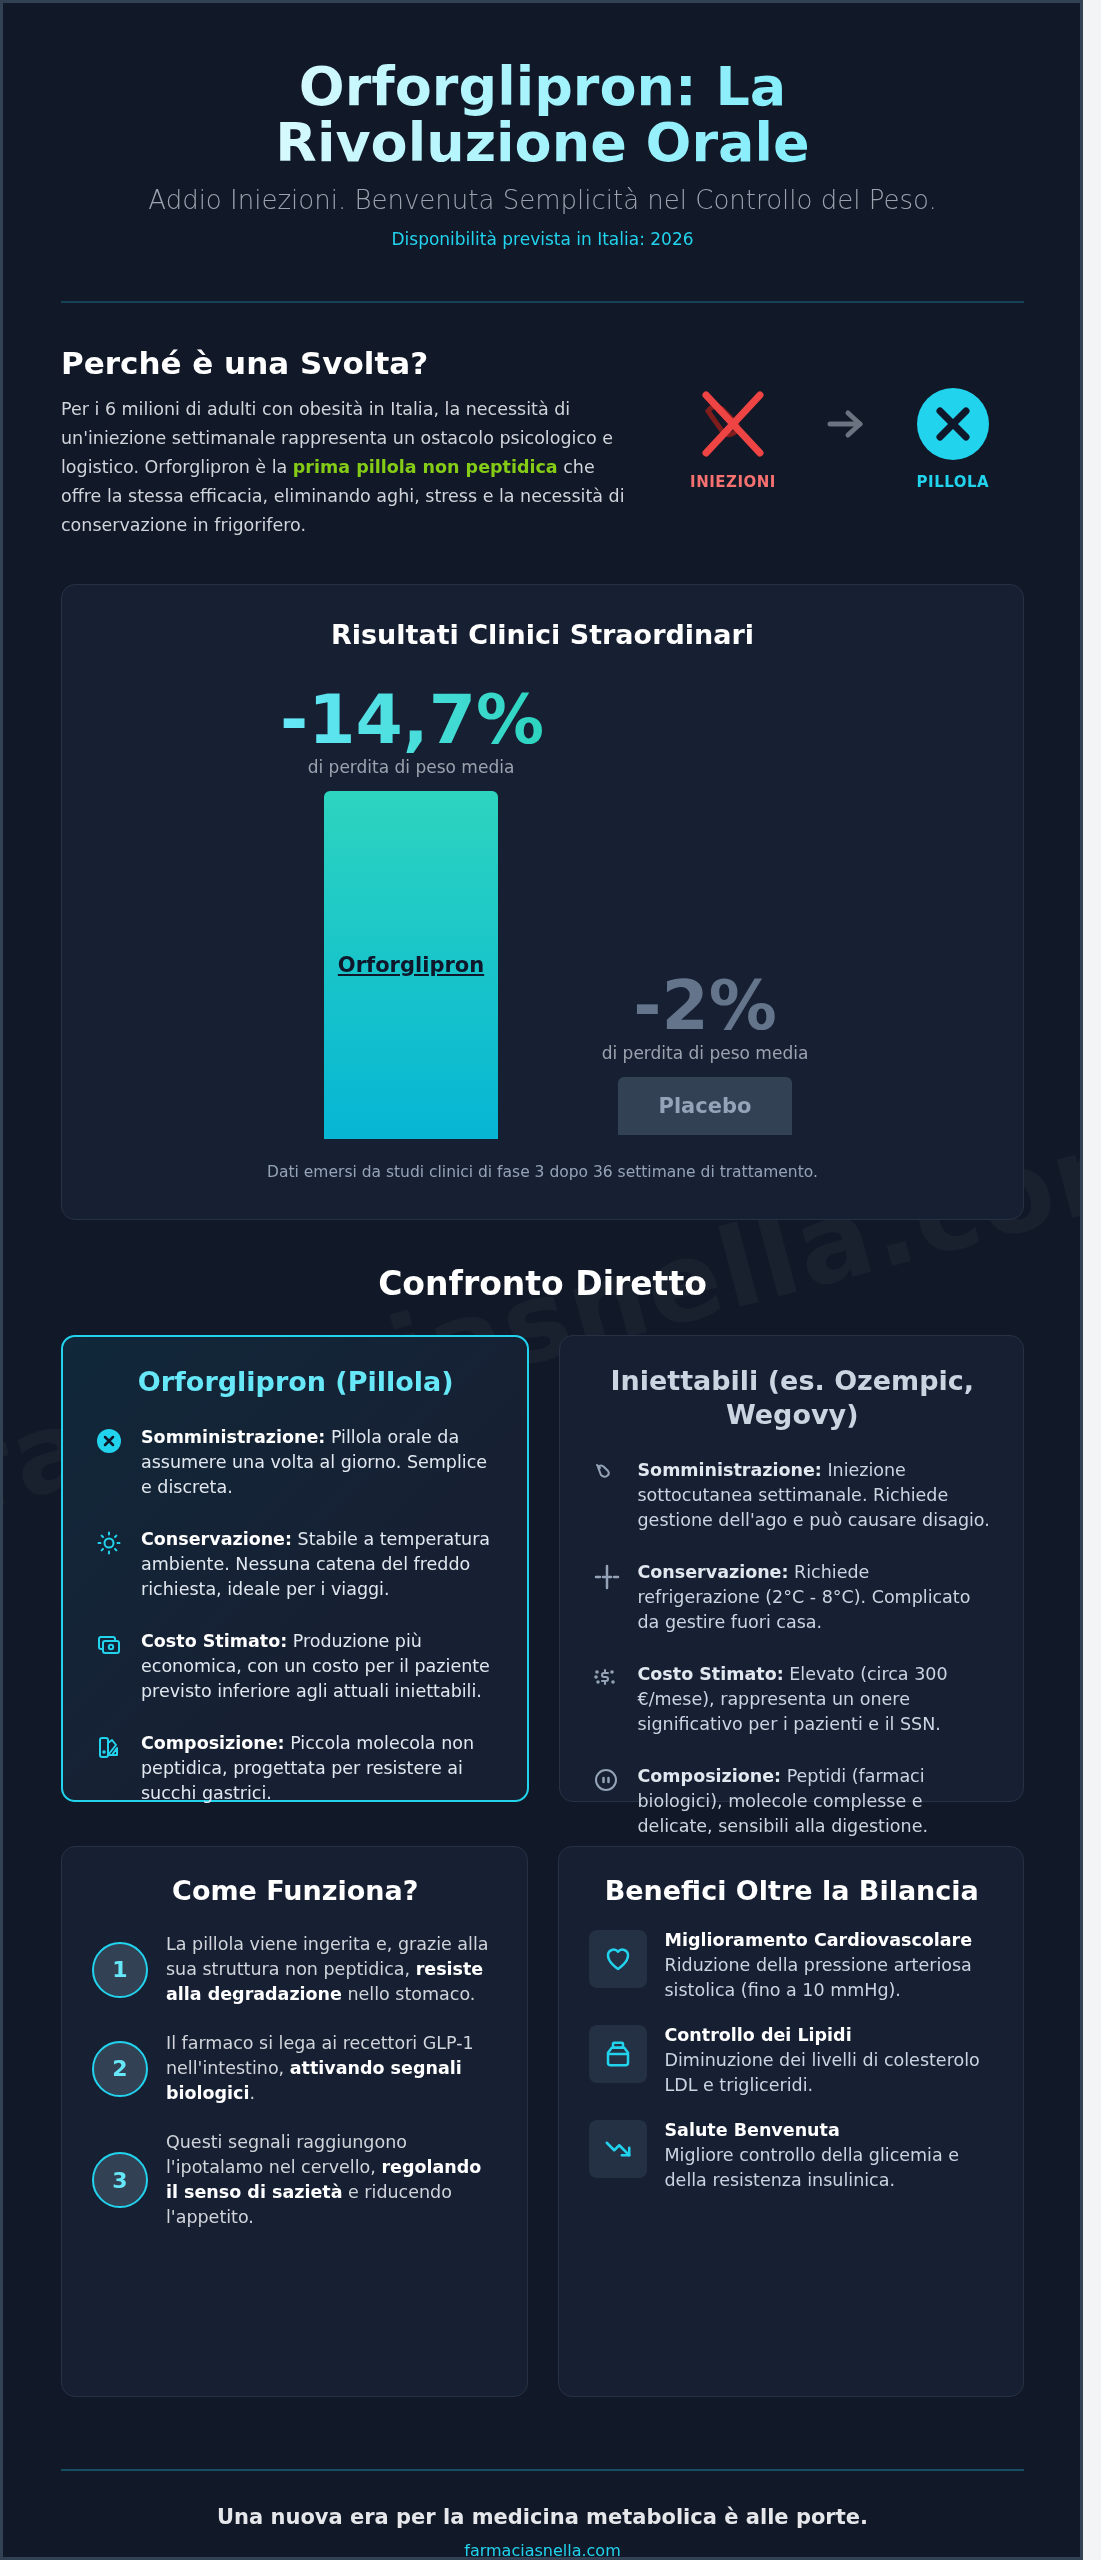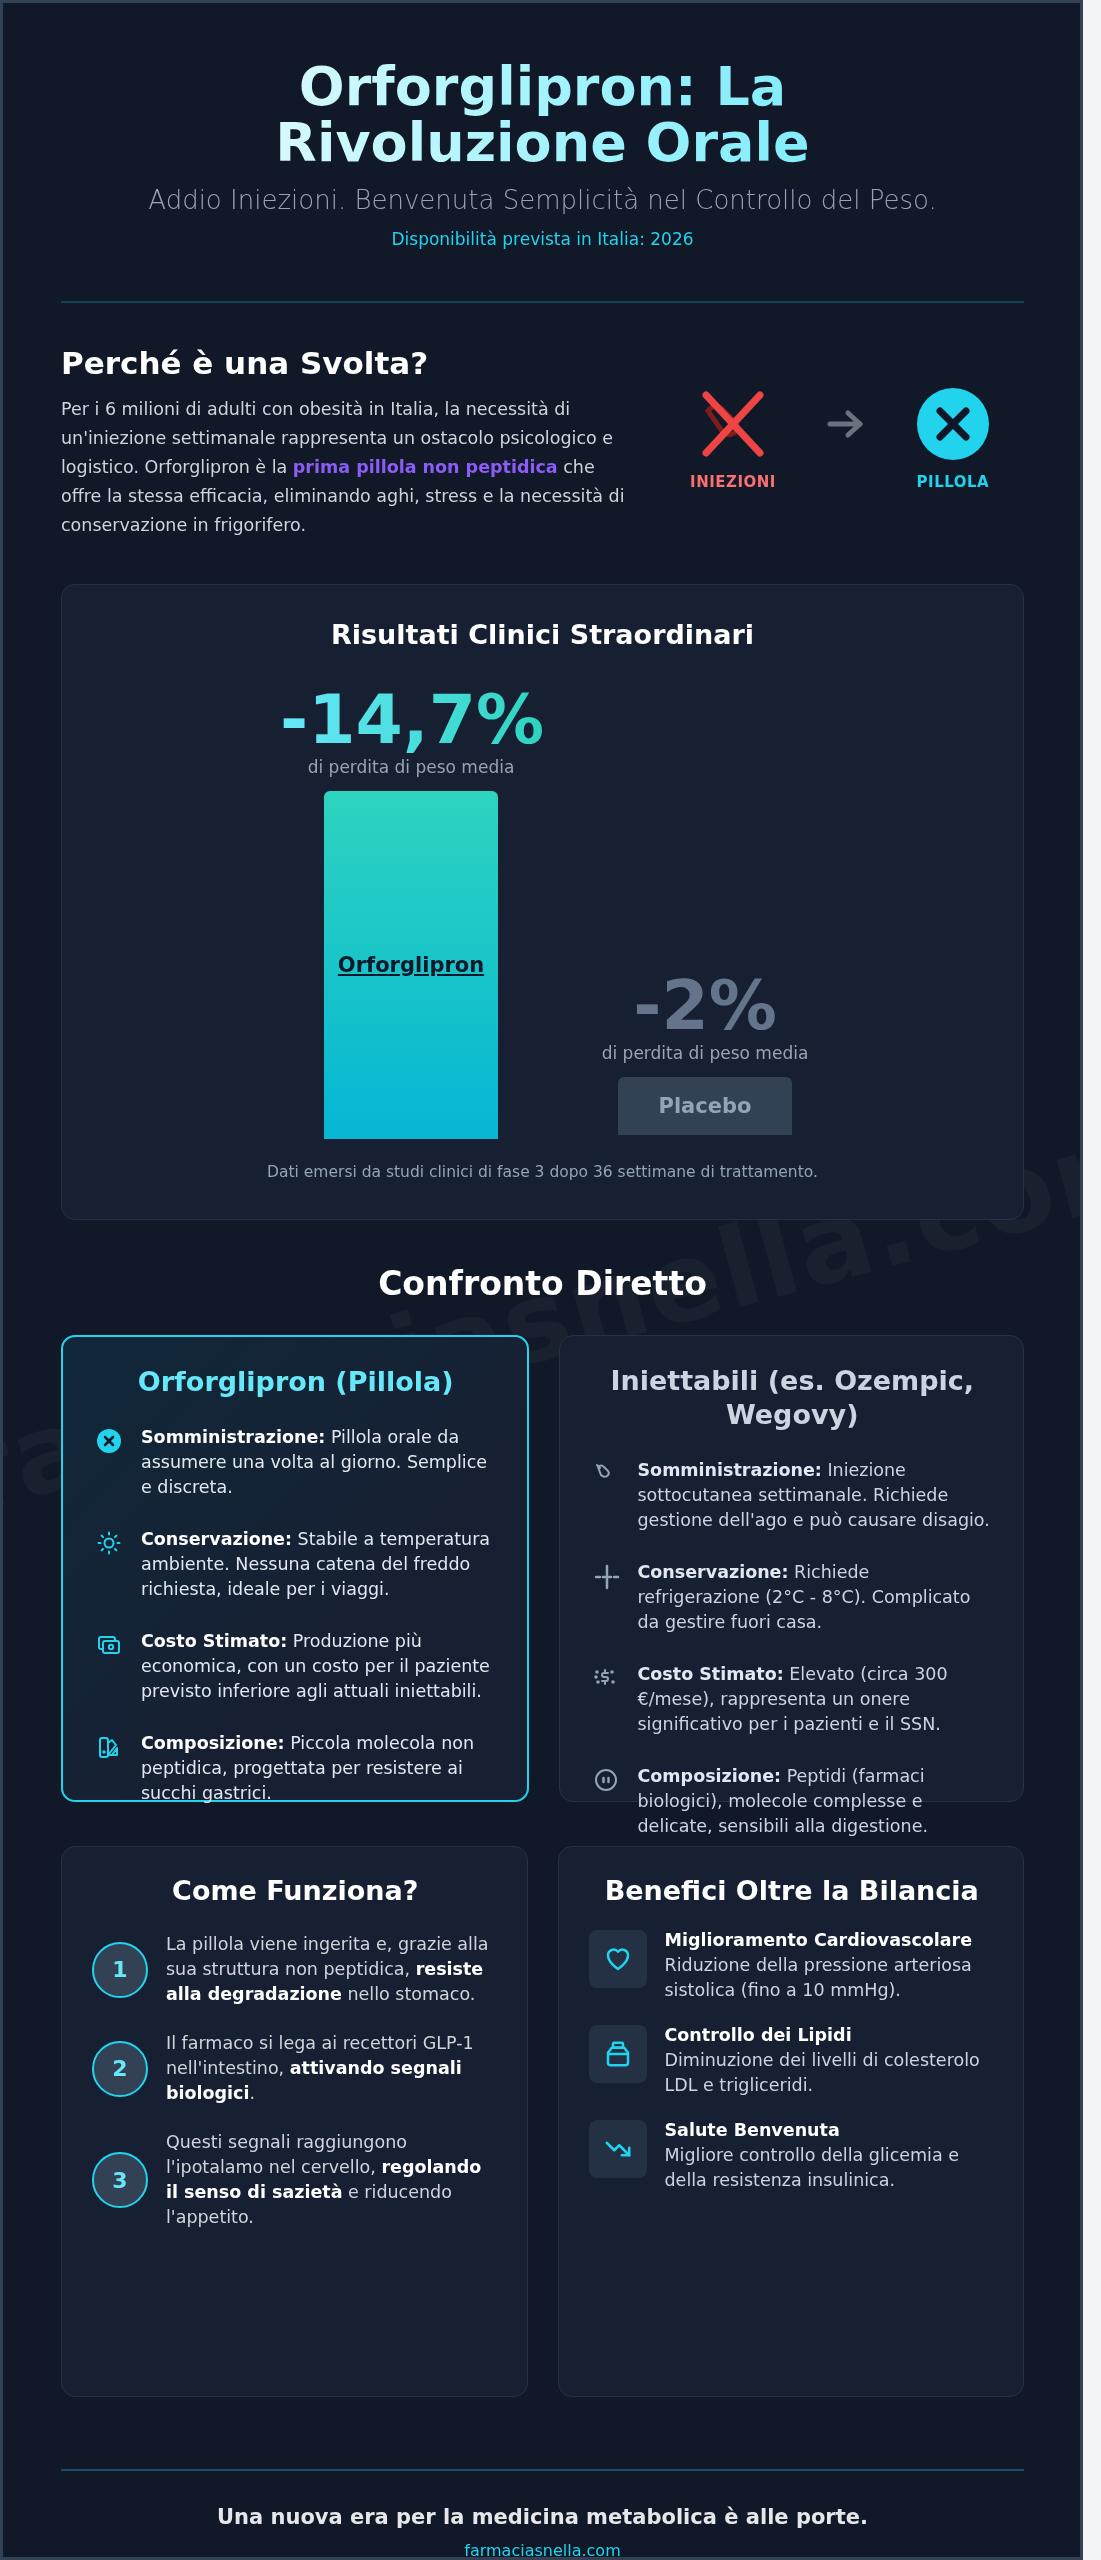--- a/index.html
+++ b/index.html
@@ -27,21 +27,21 @@
   }
   .hero-sub { margin-top: 14px; font-size: 26px; font-weight: 200; color: #9ca3af; }
   .hero-avail { margin-top: 14px; font-size: 17px; color: #22d3ee; }
   .divider { height: 2px; background: #164e63; opacity: 0.8; margin-top: 52px; }
 
   
   .svolta { display: flex; margin-top: 42px; }
   .svolta-text { width: 565px; }
   .svolta-title { font-size: 31px; font-weight: bold; color: #ffffff; }
   .svolta-p { margin-top: 14px; font-size: 17.5px; line-height: 29px; color: #d1d5db; }
-  .svolta-p .hl { color: #8b5cf6; font-weight: bold; }
+  .svolta-p .hl { color: #84cc16; font-weight: bold; }
   .svolta-visual { flex: 1; display: flex; align-items: flex-start; justify-content: center; gap: 50px; padding-top: 42px; padding-left: 30px; }
   .svolta-item { display: flex; flex-direction: column; align-items: center; }
   .svolta-label { margin-top: 12px; font-size: 15px; font-weight: bold; letter-spacing: 0.5px; }
   .svolta-label.red { color: #f87171; }
   .svolta-label.cyan { color: #22d3ee; }
   .arrow { margin-top: 22px; }
 
   
   .clinical {
     margin-top: 44px; background: #172033; border: 1px solid #263244; border-radius: 14px;

